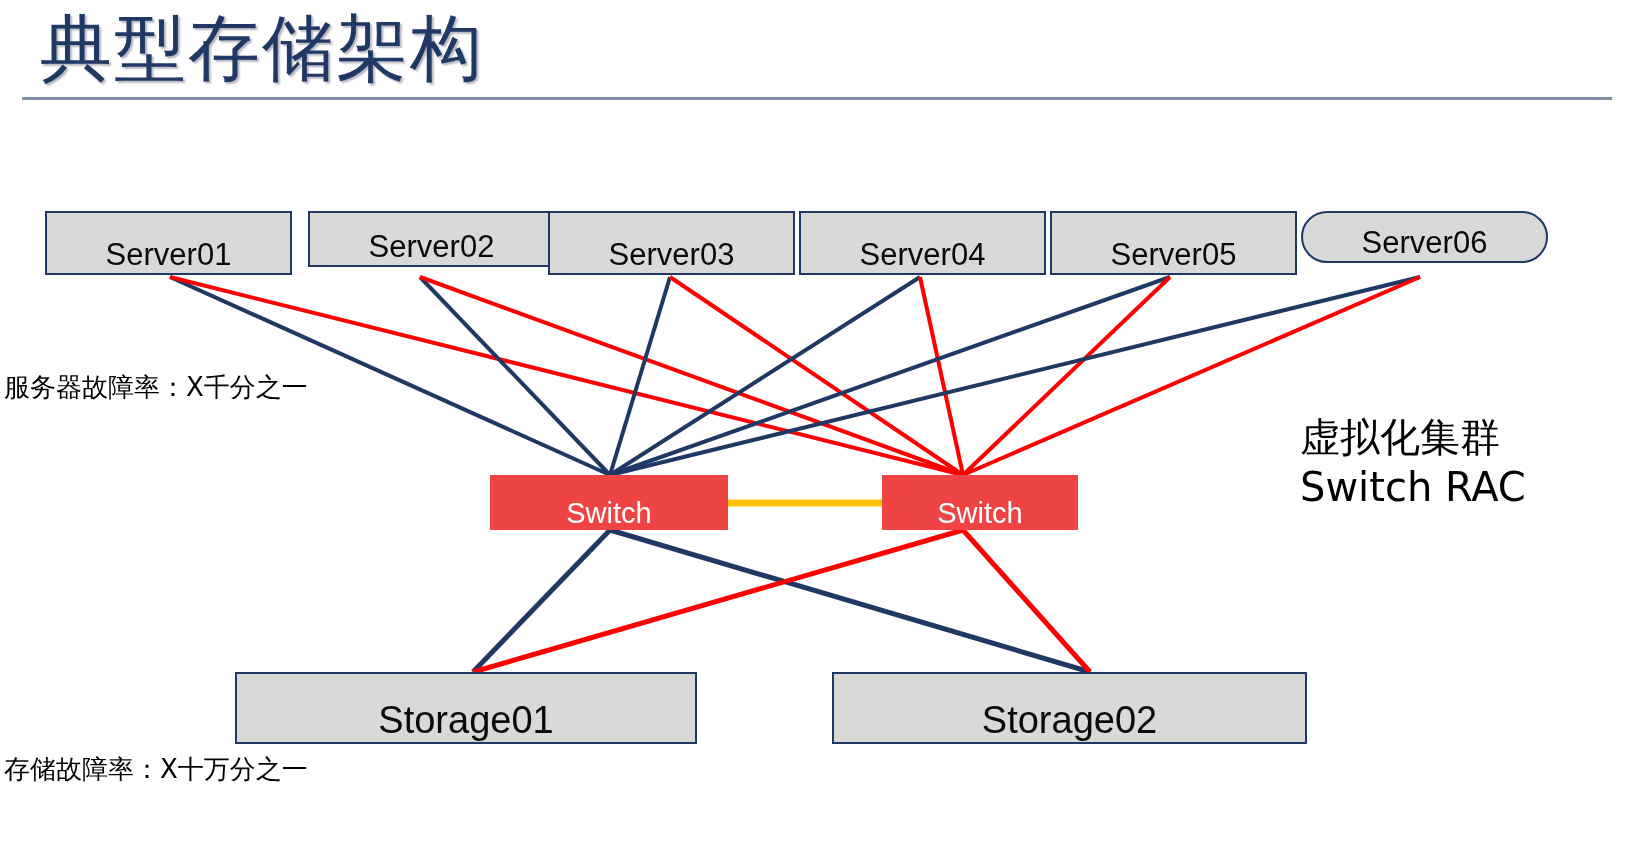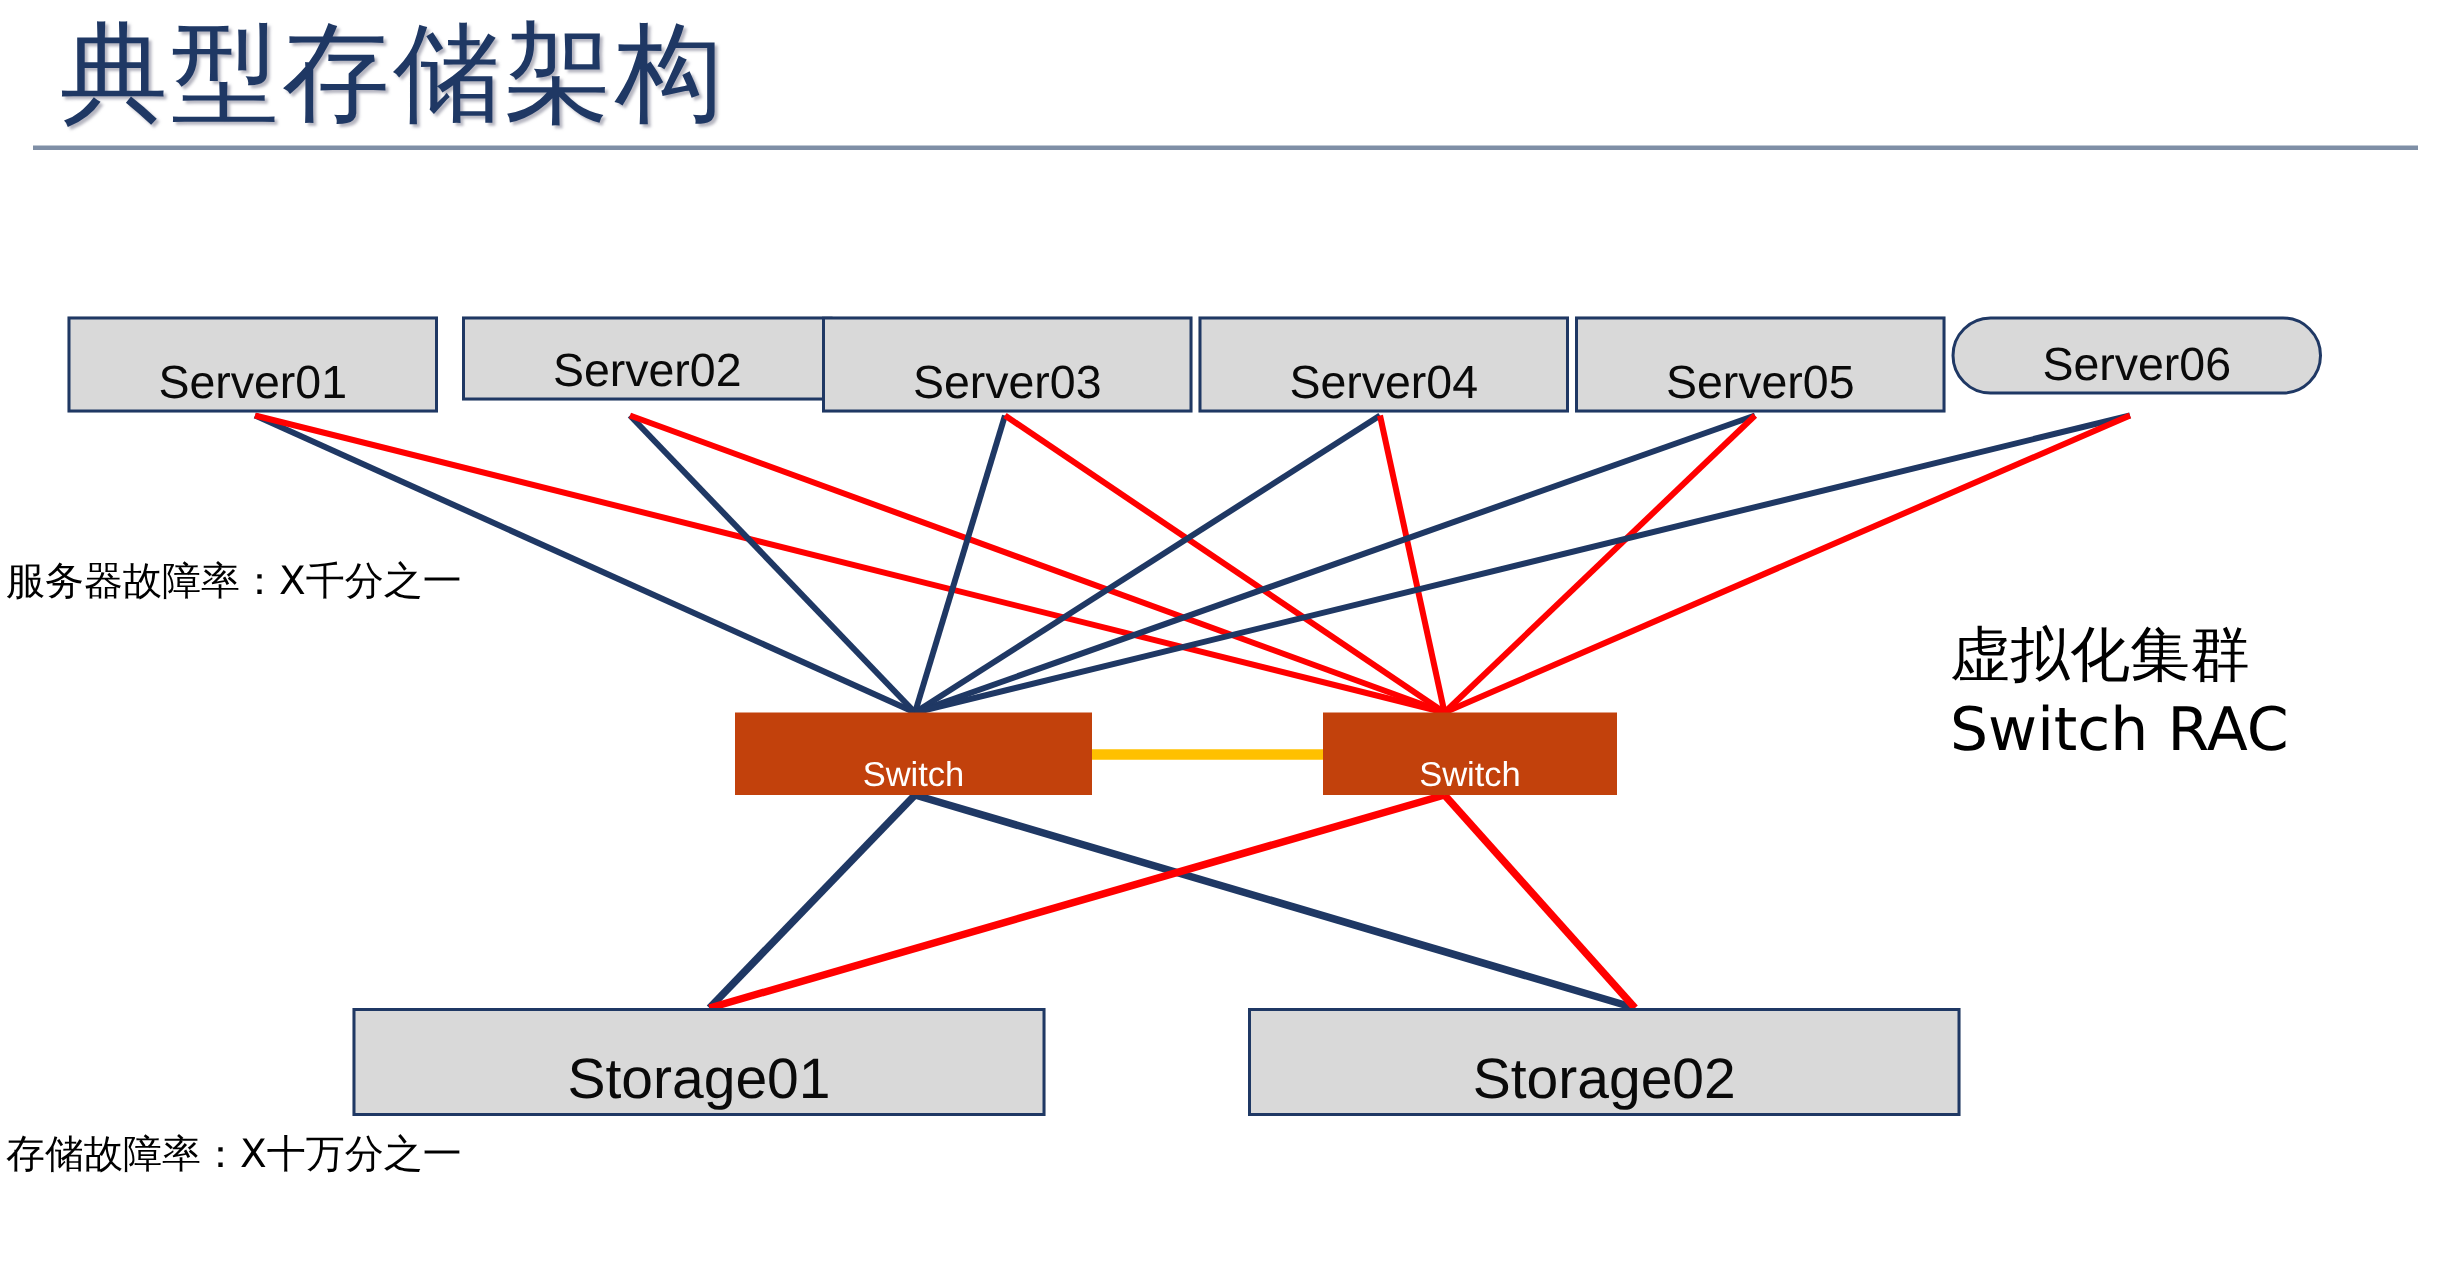--- a/index.html
+++ b/index.html
@@ -32,22 +32,22 @@
     position:absolute;box-sizing:border-box;
     display:flex;align-items:flex-end;justify-content:center;
     white-space:nowrap;
   }
   .server-box{
     background:#D9D9D9;border:2px solid #1F3864;
     font-size:31px;color:#0a0a0a;
     height:64px;
   }
   .switch-box{
-    background:#c2410c;border:none;
-    font-size:23px;color:#FFFFFF;
+    background:#ef4444;border:none;
+    font-size:29px;color:#FFFFFF;
     height:55px;
   }
   .storage-box{
     background:#D9D9D9;border:2px solid #1F3864;
     font-size:38px;color:#0a0a0a;
     height:72px;
   }
 
   
   .annot{

